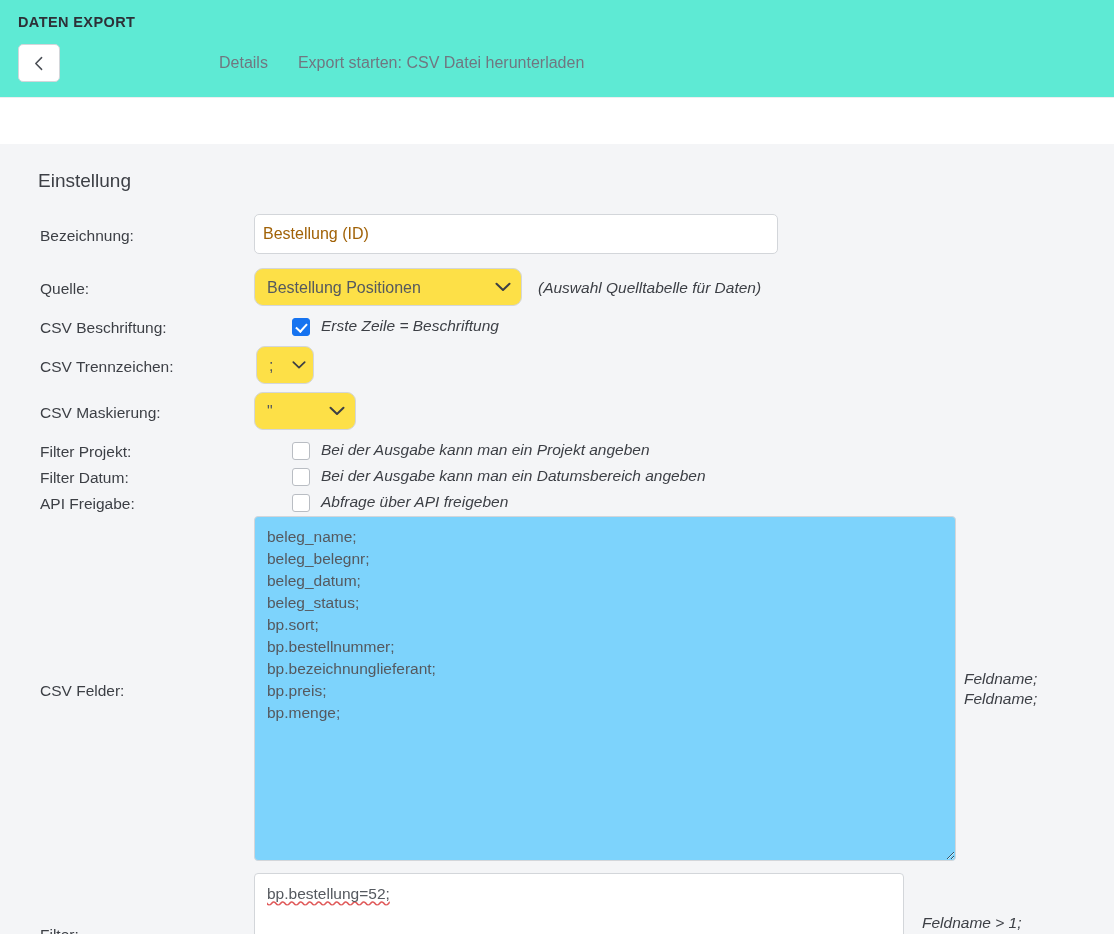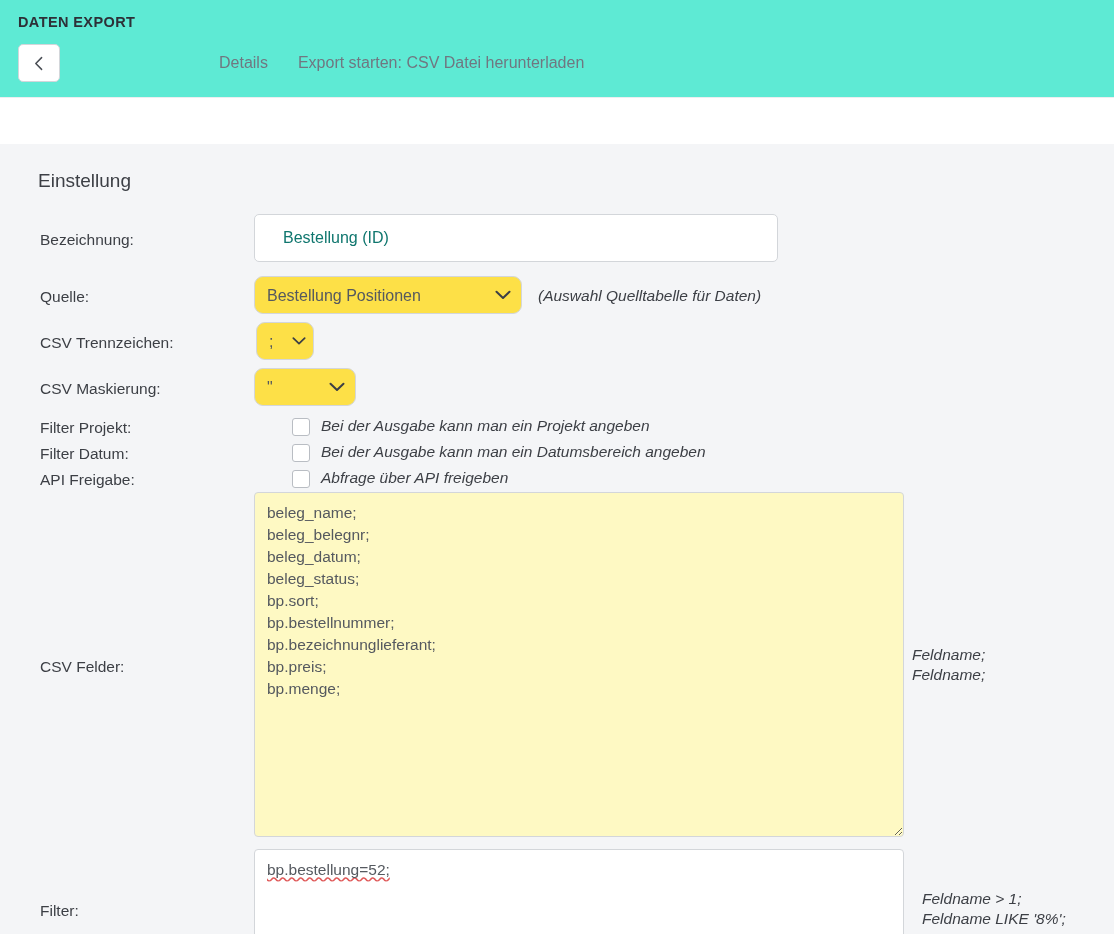--- a/index.html
+++ b/index.html
@@ -99,28 +99,28 @@
     font-size: 15.5px;
     color: #3c3f45;
     margin-left: 16px;
     line-height: 20px;
     white-space: pre-line;
   }
   .hint-top { padding-top: 2px; }
 
   .text-input {
     width: 524px;
-    height: 48px;
+    height: 40px;
     box-sizing: border-box;
     border: 1px solid #d3d6da;
     border-radius: 5px;
     background: #ffffff;
-    padding: 0 28px;
+    padding: 0 8px;
     font-size: 16px;
-    color: #0f766e;
+    color: #a16207;
     font-family: "Liberation Sans", sans-serif;
     outline: none;
   }
 
   .select-wrap {
     position: relative;
     display: inline-block;
   }
   select.styled {
     -webkit-appearance: none;
@@ -181,25 +181,25 @@
   .check-text {
     font-style: italic;
     font-size: 15.5px;
     color: #3c3f45;
     margin-left: 11px;
     line-height: 20px;
   }
   .cb-offset { margin-left: 38px; }
 
   .textarea {
-    width: 650px;
+    width: 702px;
     box-sizing: border-box;
     border: 1px solid #d3d6da;
     border-radius: 4px;
-    background: #fef9c3;
+    background: #7dd3fc;
     padding: 9px 12px;
     font-size: 15.5px;
     line-height: 22px;
     color: #55595f;
     font-family: "Liberation Sans", sans-serif;
     resize: vertical;
     outline: none;
     white-space: pre;
     overflow: auto;
   }
@@ -267,20 +267,25 @@
         </select>
         <span class="chev">
           <svg width="16" height="10" viewBox="0 0 16 10" xmlns="http://www.w3.org/2000/svg">
             <path d="M1.5 1.8 L8 8 L14.5 1.8" stroke="#3c3f45" stroke-width="2" fill="none" stroke-linecap="round" stroke-linejoin="round"></path>
           </svg>
         </span>
       </div>
       <div class="hint hint-top">(Auswahl Quelltabelle für Daten)</div>
     </div>
 
+    <div class="row check-row">
+      <div class="label">CSV Beschriftung:</div>
+      <div class="checkbox checked cb-offset"></div>
+      <div class="check-text">Erste Zeile = Beschriftung</div>
+    </div>
 
     <div class="row">
       <div class="label">CSV Trennzeichen:</div>
       <div class="select-wrap" style="margin-left:2px;">
         <select class="styled sep">
           <option>;</option>
         </select>
         <span class="chev" style="right:8px;">
           <svg width="14" height="9" viewBox="0 0 16 10" xmlns="http://www.w3.org/2000/svg">
             <path d="M1.5 1.8 L8 8 L14.5 1.8" stroke="#3c3f45" stroke-width="2" fill="none" stroke-linecap="round" stroke-linejoin="round"></path>

